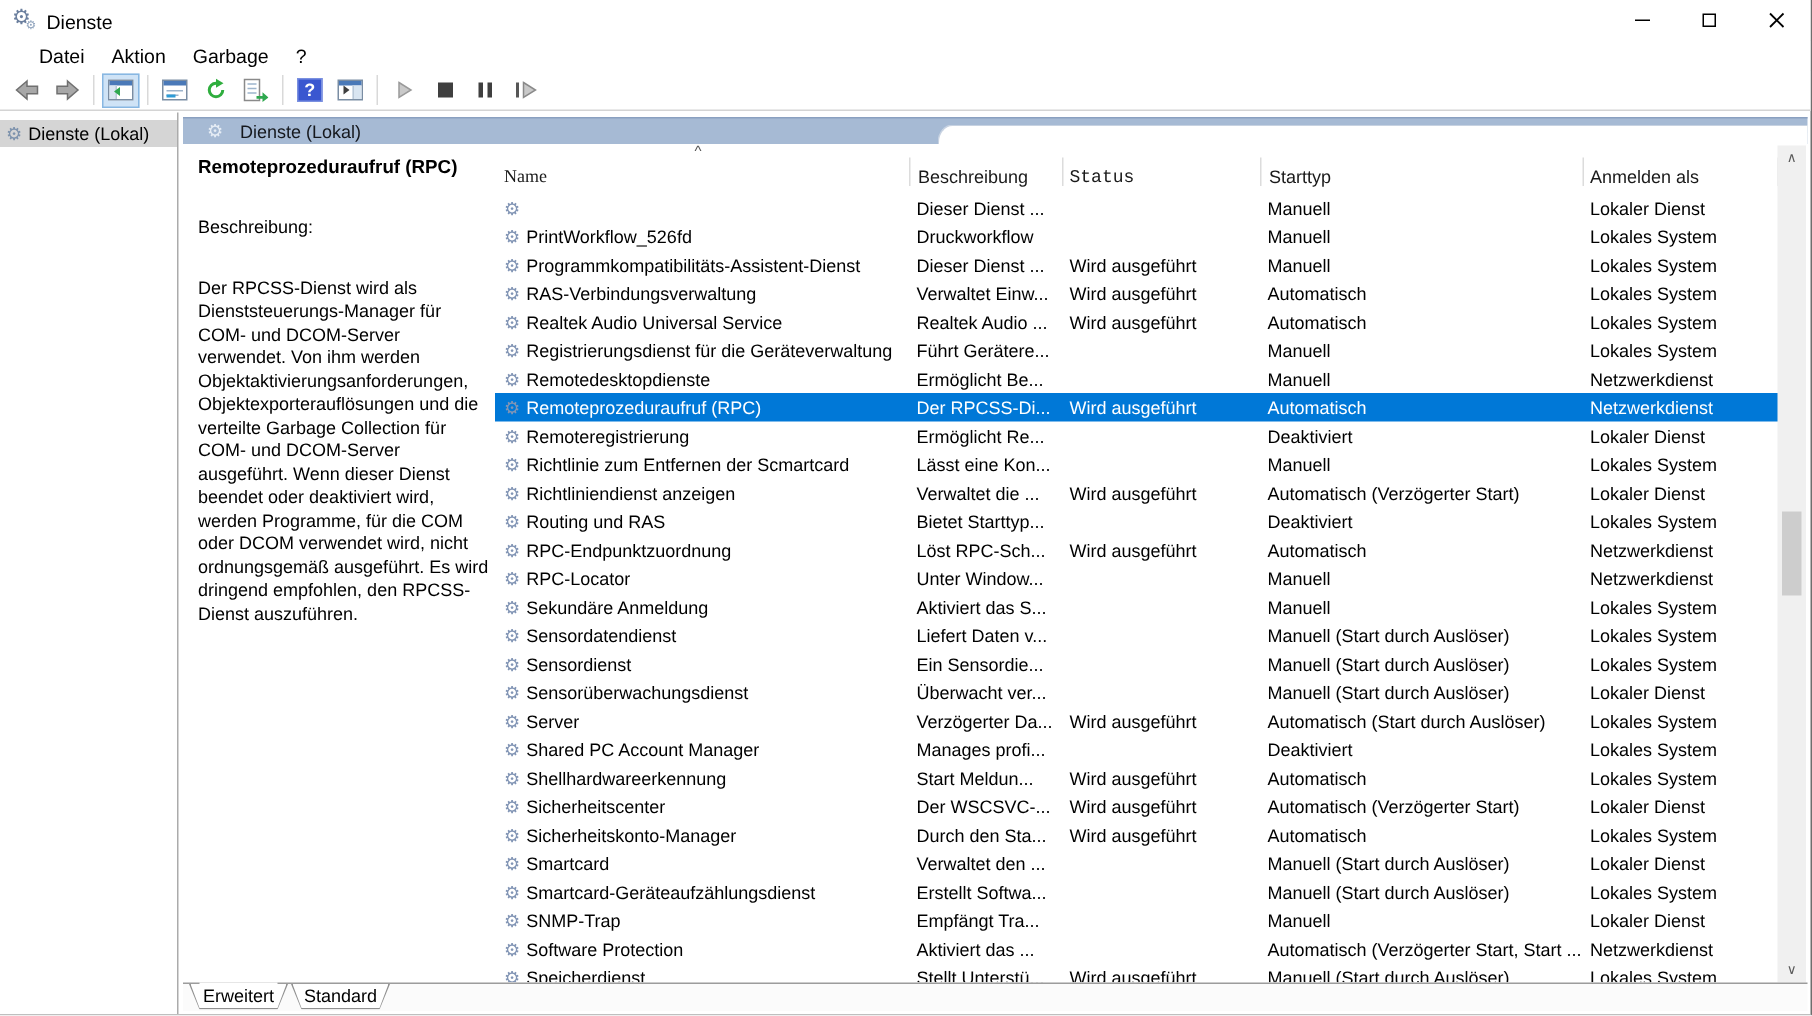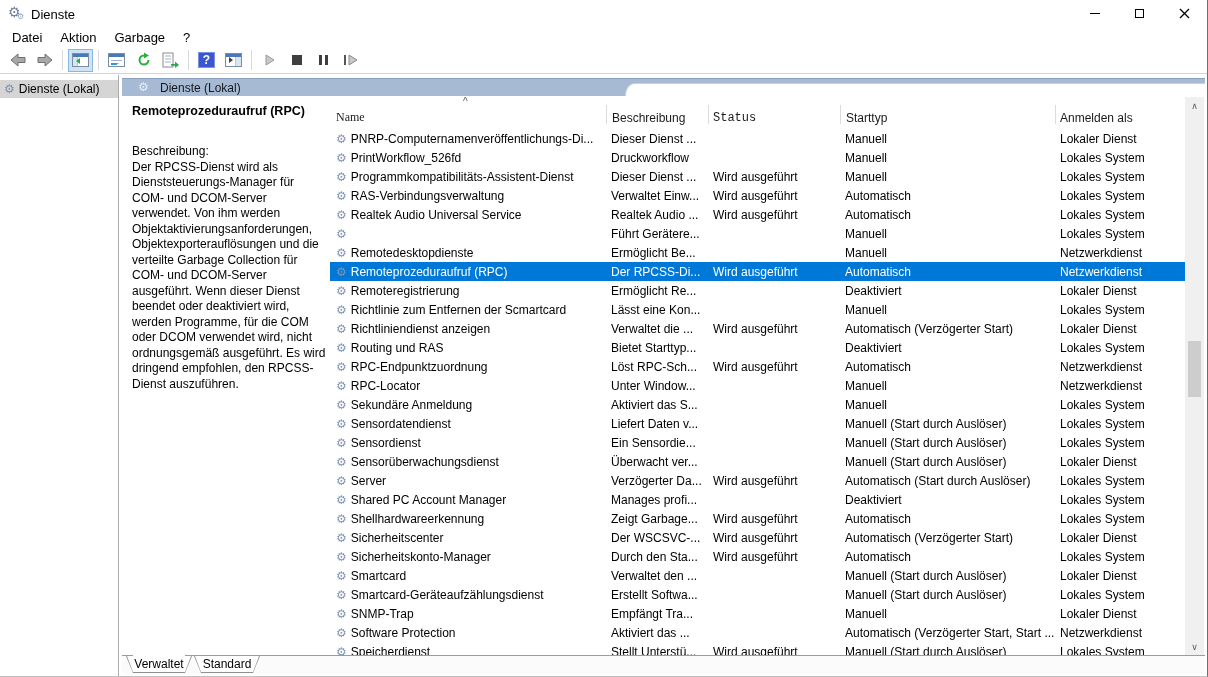--- a/index.html
+++ b/index.html
@@ -13,21 +13,21 @@
   .gear { font-family:"DejaVu Sans", sans-serif; color:#6b7f9e; line-height:1; }
   .app-icon .g1 { position:absolute; left:0; top:0; font-size:14px; }
   .app-icon .g2 { position:absolute; left:9px; top:8px; font-size:8px; color:#90a4bd; }
   .title-text { position:absolute; left:31px; top:7px; font-size:13px; }
   .win-btn { position:absolute; top:0; width:45px; height:27px; display:flex; align-items:center; justify-content:center; }
   .btn-min { right:90px; } .btn-max { right:45px; } .btn-close { right:0; }
   .glyph-min { width:10px; height:1px; background:#000; }
   .glyph-max { width:9px; height:9px; border:1px solid #000; }
 
   
-  .menubar { position:absolute; left:0; top:27px; right:0; height:20px; display:flex; align-items:center; padding-left:3px; background:#fff; }
+  .menubar { position:absolute; left:0; top:27px; right:0; height:20px; display:flex; align-items:center; padding-left:17px; background:#fff; }
   .menu-item { padding:3px 9px; font-size:13px; }
 
   
   .toolbar { position:absolute; left:0; top:47px; right:0; height:27px; border-bottom:1px solid #d4d4d4; display:flex; align-items:center; padding-left:4px; background:#fff; }
   .tb-btn { width:25px; height:23px; display:flex; align-items:center; justify-content:center; margin:0 1px; }
   .tb-btn.selected { background:#cfe3f6; border:1px solid #88b7e2; }
   .tb-sep { width:1px; height:20px; background:#d9d9d9; margin:0 4px; }
   .winicon { position:relative; width:17px; height:14px; border:1px solid #7a8da3; background:#fff; }
   .winicon .bar { position:absolute; left:0; top:0; right:0; height:3px; background:#4a79b8; }
   .winicon .lpane { position:absolute; left:0; top:3px; bottom:0; width:5px; background:#d9e5f1; border-right:1px solid #b9c8d8; }
@@ -48,21 +48,21 @@
   
   .band { position:absolute; left:122px; top:78px; right:2px; height:18px; background:#a6bad4; border-top:1px solid #8aa0c0; }
   .band .gear { position:absolute; left:16px; top:2px; font-size:12px; color:#e6edf5; }
   .band .lbl { position:absolute; left:38px; top:2px; font-size:12px; color:#15181d; }
   .band .page-corner { position:absolute; left:503px; top:4px; right:0; bottom:-1px; background:#fff; border-top-left-radius:10px 12px; border-top:1px solid #c7d2e1; border-left:1px solid #c7d2e1; }
 
   
   .descpane { position:absolute; left:122px; top:96px; width:208px; bottom:22px; background:#fff; padding:8px 10px 0 10px; }
   .descpane .svc-title { font-weight:bold; font-size:12.5px; line-height:15px; }
   .descpane .desc-label { margin-top:25px; line-height:15.5px; }
-  .descpane .desc-text { line-height:15.5px; width:196px; }
+  .descpane .desc-text { line-height:15.5px; width:196px;margin-top:25px; }
 
   
   .list { position:absolute; left:330px; top:96px; width:856px; height:559px; background:#fff; overflow:hidden; }
   .lheader { position:relative; height:33px; }
   .lheader .hsep { position:absolute; top:9px; height:19px; width:1px; background:#dcdcdc; }
   .lheader .hcell { position:absolute; bottom:4px; font-size:12px; color:#1a1a1a; white-space:nowrap; }
   .sort-caret { position:absolute; left:133px; top:0px; font-size:10px; color:#555; }
   .lrows { position:absolute; top:33px; left:0; right:0; bottom:0; overflow:hidden; }
   .lrow { display:grid; grid-template-columns:276px 102px 132px 215px 131px; height:19px; align-items:center; white-space:nowrap; }
   .lrow .c { overflow:hidden; padding-left:5px; }
@@ -227,21 +227,20 @@
       <span class="hsep" style="left:276px;"></span>
       <span class="hsep" style="left:378px;"></span>
       <span class="hsep" style="left:510px;"></span>
       <span class="hsep" style="left:725px;"></span>
       <span class="hsep" style="left:855px;"></span>
     </div>
     <div class="lrows">
         <div class="lrow">
           <div class="c name">
             <span class="gear">⚙</span>
-            <span>PNRP-Computernamenveröffentlichungs-Di...</span>
           </div>
           <div class="c">Dieser Dienst ...</div>
           <div class="c"></div>
           <div class="c">Manuell</div>
           <div class="c">Lokaler Dienst</div>
         </div>
         <div class="lrow">
           <div class="c name">
             <span class="gear">⚙</span>
             <span>PrintWorkflow_526fd</span>
@@ -277,20 +276,21 @@
             <span>Realtek Audio Universal Service</span>
           </div>
           <div class="c">Realtek Audio ...</div>
           <div class="c">Wird ausgeführt</div>
           <div class="c">Automatisch</div>
           <div class="c">Lokales System</div>
         </div>
         <div class="lrow">
           <div class="c name">
             <span class="gear">⚙</span>
+            <span>Registrierungsdienst für die Geräteverwaltung</span>
           </div>
           <div class="c">Führt Gerätere...</div>
           <div class="c"></div>
           <div class="c">Manuell</div>
           <div class="c">Lokales System</div>
         </div>
         <div class="lrow">
           <div class="c name">
             <span class="gear">⚙</span>
             <span>Remotedesktopdienste</span>
@@ -428,21 +428,21 @@
           <div class="c">Manages profi...</div>
           <div class="c"></div>
           <div class="c">Deaktiviert</div>
           <div class="c">Lokales System</div>
         </div>
         <div class="lrow">
           <div class="c name">
             <span class="gear">⚙</span>
             <span>Shellhardwareerkennung</span>
           </div>
-          <div class="c">Zeigt Garbage...</div>
+          <div class="c">Start Meldun...</div>
           <div class="c">Wird ausgeführt</div>
           <div class="c">Automatisch</div>
           <div class="c">Lokales System</div>
         </div>
         <div class="lrow">
           <div class="c name">
             <span class="gear">⚙</span>
             <span>Sicherheitscenter</span>
           </div>
           <div class="c">Der WSCSVC-...</div>
@@ -519,21 +519,21 @@
       </div>
     <div class="vs-thumb"></div>
     <div class="vs-btn vs-down">
         <span>∨</span>
       </div>
   </div>
 
   <div class="tabstrip">
     <div class="tab active tab-erweitert">
       <span class="edge"></span>
-        <span class="face">Verwaltet</span>
+        <span class="face">Erweitert</span>
         <span class="gapline"></span>
     </div>
     <div class="tab tab-standard">
       <span class="edge"></span>
         <span class="face">Standard</span>
     </div>
   </div>
 
 </div>
 

